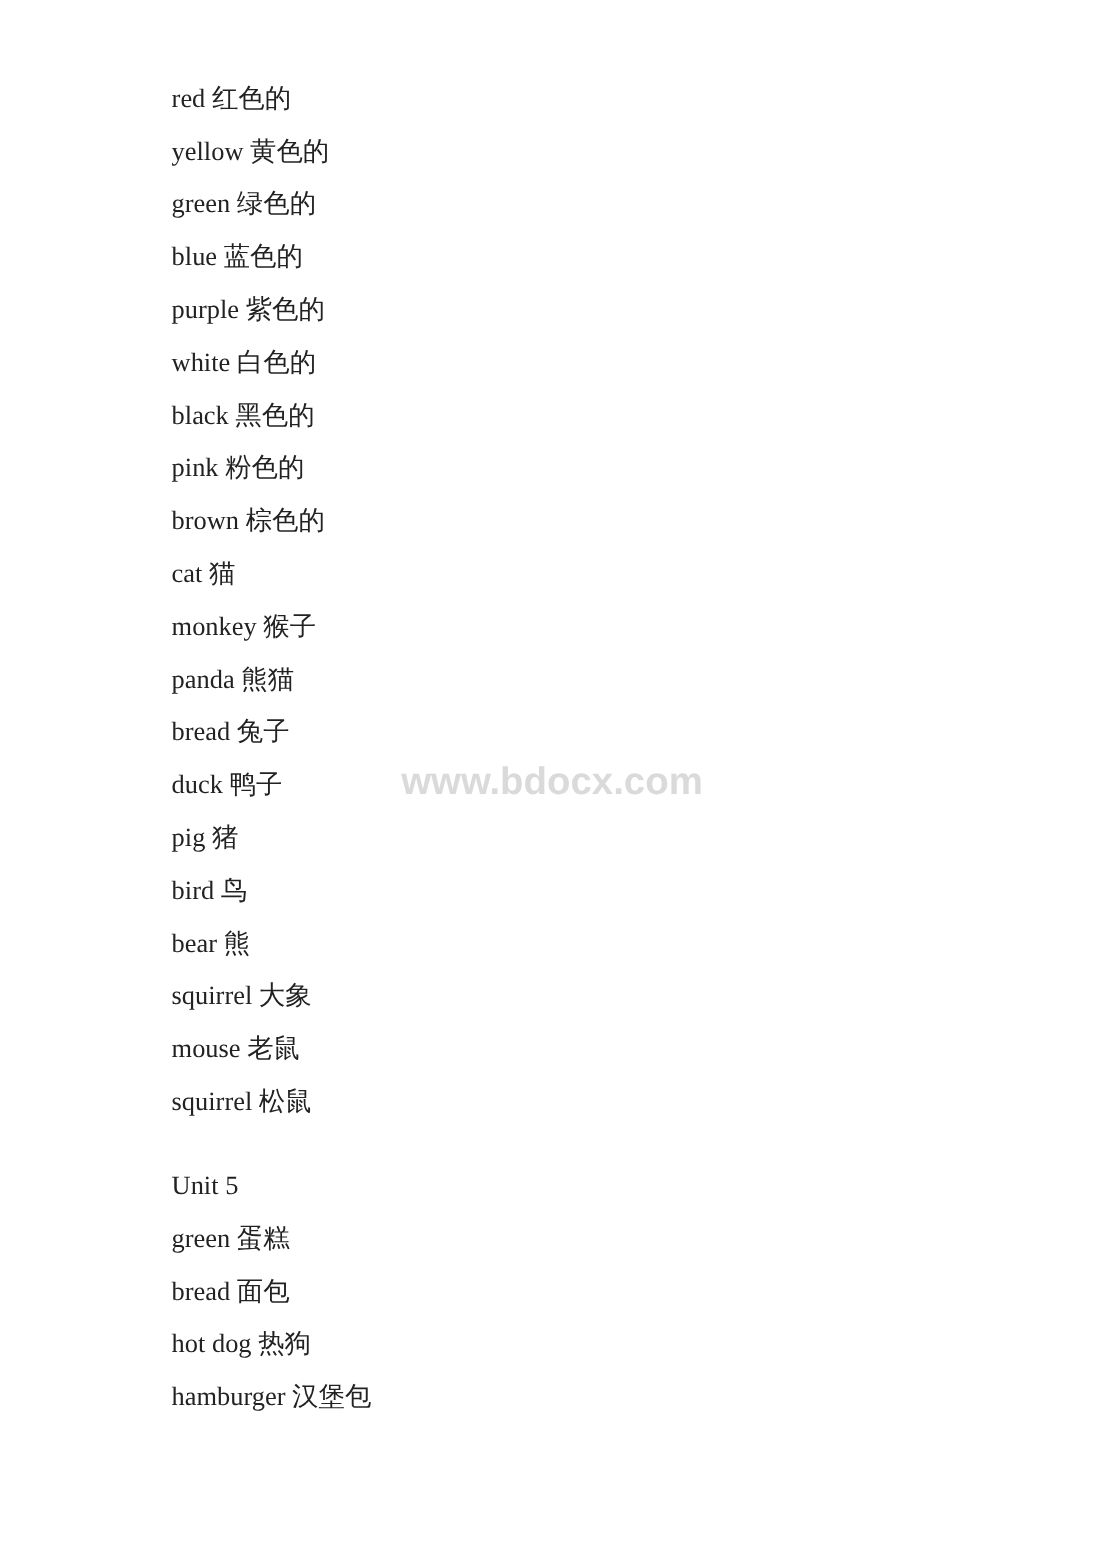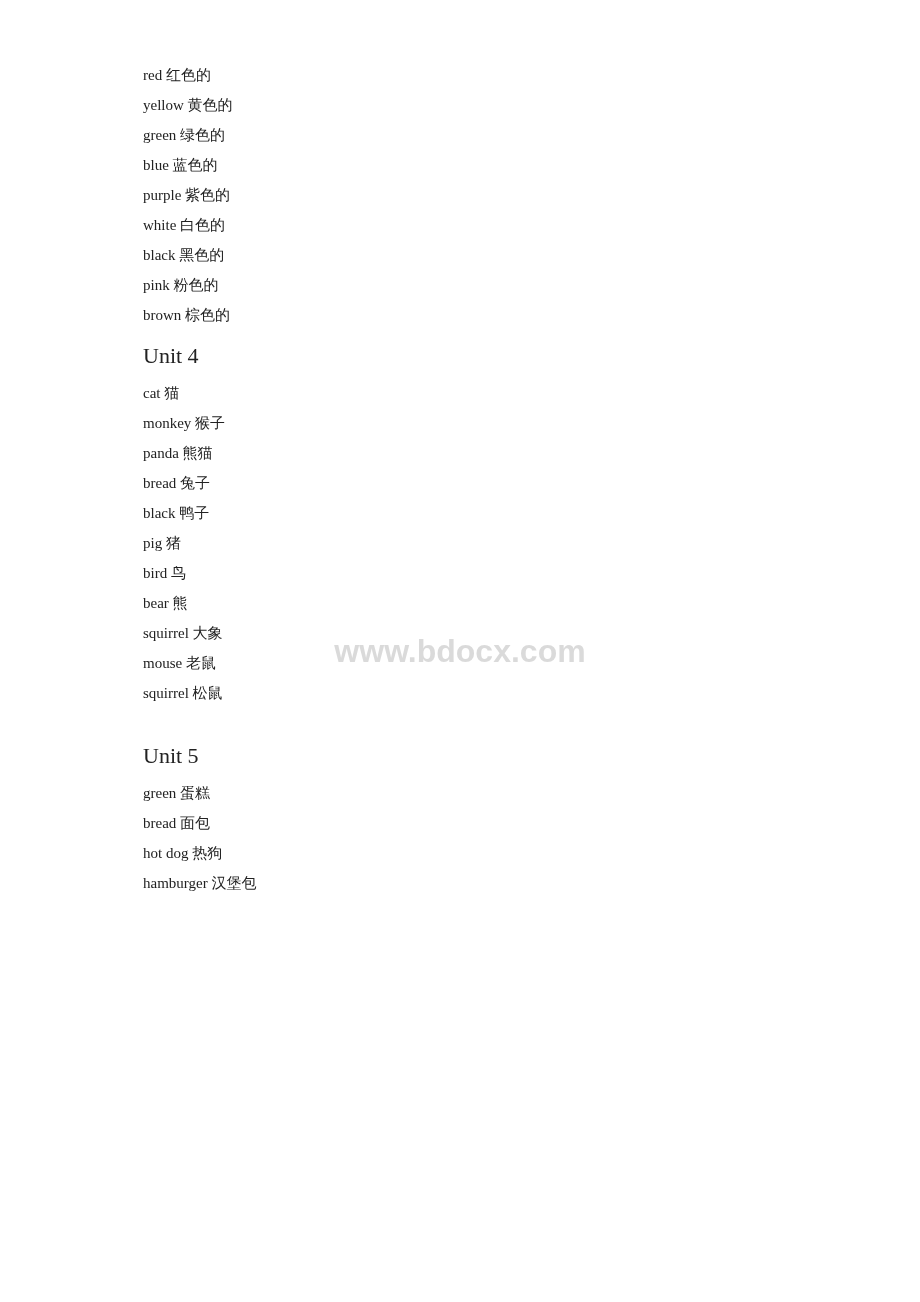--- a/index.html
+++ b/index.html
@@ -34,21 +34,21 @@
     }
 
     .vocab-list {
       display: flex;
       flex-direction: column;
       gap: 0px;
     }
 
     .vocab-item {
       line-height: 2.0;
-      font-size: 15px;
+      font-size: 22px;
     }
 
     .unit-header {
       font-size: 22px;
       font-weight: normal;
       line-height: 2.0;
       margin-top: 4px;
     }
 
     .spacer {
@@ -63,26 +63,25 @@
 <div class="vocab-list" id="vocab-list">
 <div class="vocab-item">red 红色的</div>
     <div class="vocab-item">yellow 黄色的</div>
     <div class="vocab-item">green 绿色的</div>
     <div class="vocab-item">blue 蓝色的</div>
     <div class="vocab-item">purple 紫色的</div>
     <div class="vocab-item">white 白色的</div>
     <div class="vocab-item">black 黑色的</div>
     <div class="vocab-item">pink 粉色的</div>
     <div class="vocab-item">brown 棕色的</div>
-    <div class="unit-header">Unit 4</div>
     <div class="vocab-item">cat 猫</div>
     <div class="vocab-item">monkey 猴子</div>
     <div class="vocab-item">panda 熊猫</div>
     <div class="vocab-item">bread 兔子</div>
-    <div class="vocab-item">black 鸭子</div>
+    <div class="vocab-item">duck 鸭子</div>
     <div class="vocab-item">pig 猪</div>
     <div class="vocab-item">bird 鸟</div>
     <div class="vocab-item">bear 熊</div>
     <div class="vocab-item">squirrel 大象</div>
     <div class="vocab-item">mouse 老鼠</div>
     <div class="vocab-item">squirrel 松鼠</div>
     <div class="spacer"></div>
     <div class="unit-header">Unit 5</div>
     <div class="vocab-item">green 蛋糕</div>
     <div class="vocab-item">bread 面包</div>

